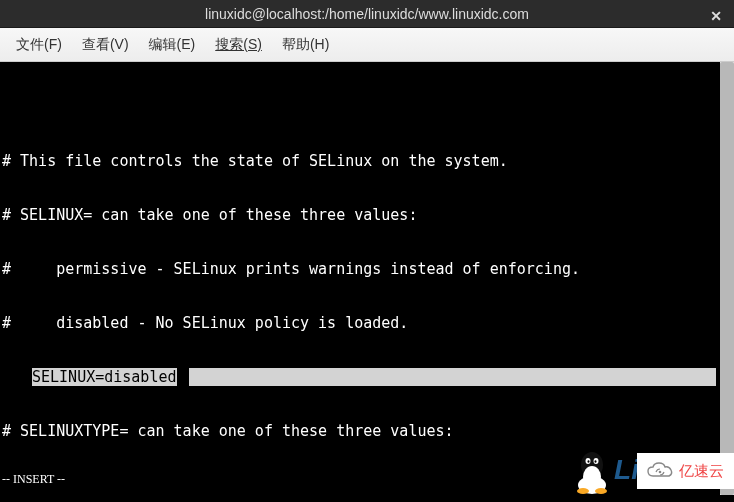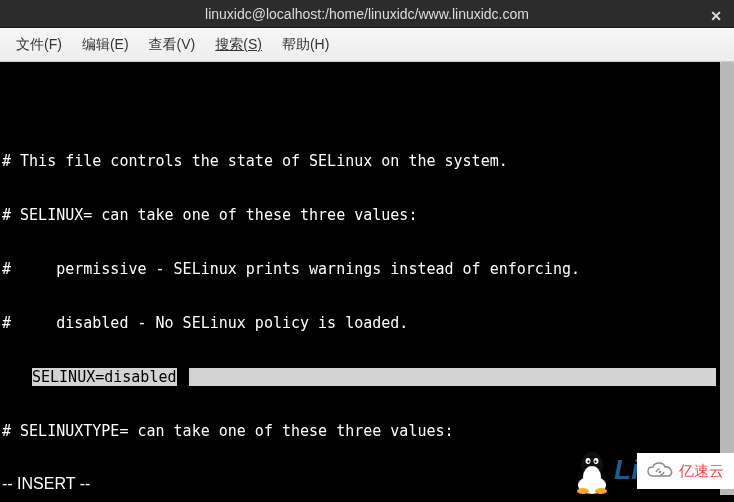--- a/index.html
+++ b/index.html
@@ -98,25 +98,25 @@
       background: #eaeaea;
     }
     .scrollbar-thumb {
       background: #b8b8b8;
       width: 100%;
       height: 100%;
       border-radius: 2px;
     }
     .status-line {
       position: absolute;
-      bottom: 2px;
+      bottom: 8px;
       left: 2px;
       color: #fff;
-      font-family: Liberation Sans, sans-serif;
-      font-size: 16px;
+      font-family: Liberation Serif, serif;
+      font-size: 12px;
     }
     .logo-area {
       position: absolute;
       bottom: 0;
       right: 0;
       display: flex;
       align-items: center;
     }
     .tux {
       width: 40px;
@@ -158,22 +158,22 @@
 </head>
 <body>
 
 <div class="titlebar">
   <span>linuxidc@localhost:/home/linuxidc/www.linuxidc.com</span>
   <span class="close">✕</span>
 </div>
 
 <div class="menubar">
   <div class="menu-item"><span>文件(F)</span></div>
+  <div class="menu-item"><span>查看(V)</span></div>
   <div class="menu-item"><span>编辑(E)</span></div>
-  <div class="menu-item"><span>查看(V)</span></div>
   <div class="menu-item"><span class="underline">搜索(S)</span></div>
   <div class="menu-item"><span>帮助(H)</span></div>
 </div>
 
 <div class="terminal-body">
   <div class="scrollbar">
     <div class="scrollbar-thumb"></div>
   </div>
   <div class="terminal-content">
     <div class="gap"></div>

